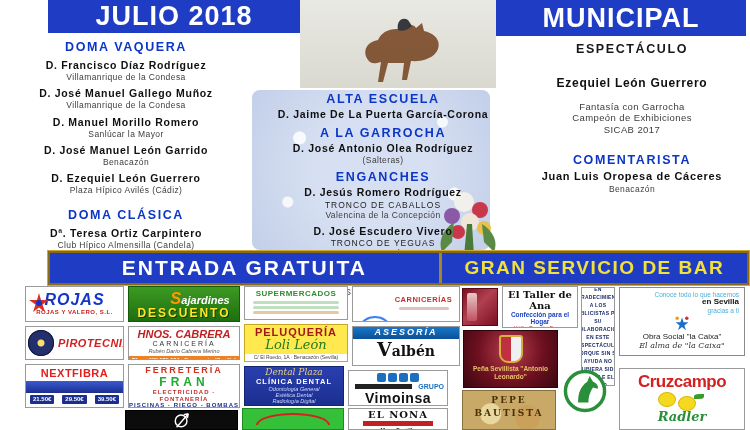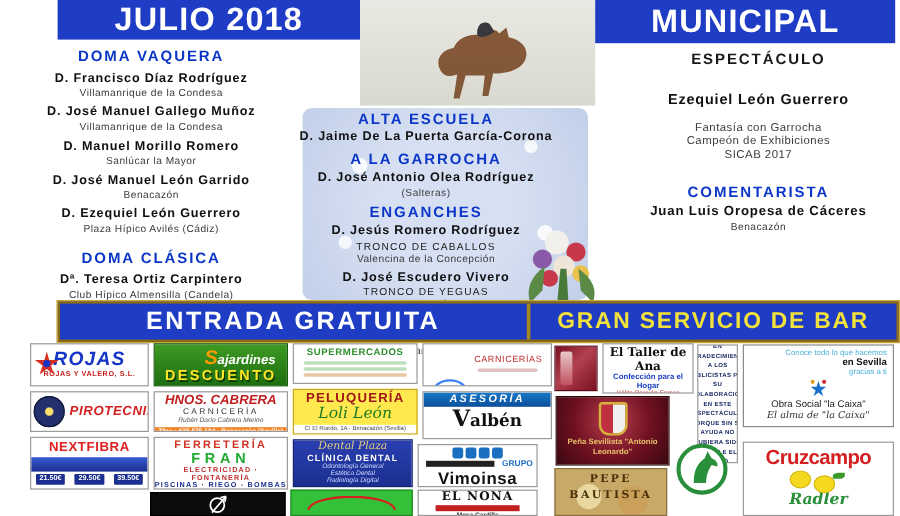--- a/index.html
+++ b/index.html
@@ -39,21 +39,21 @@
   .rojas-sub{color:#c42020;font-weight:bold;font-size:6px;letter-spacing:.5px;}
   .sajardines{background:linear-gradient(#3d9a22,#1e6e10);border-color:#155c0a;}
   .saj-name{color:#fff;font-style:italic;font-weight:bold;font-size:11px;}
   .saj-name::first-letter{color:#ff9a00;font-size:1.5em;}
   .saj-promo{color:#ffe427;font-weight:bold;font-size:12px;letter-spacing:2px;text-shadow:1px 1px 0 #0a3a05;}
   .super-name{color:#2e8f2e;font-weight:bold;font-size:8px;letter-spacing:.5px;}
   .greek{height:3px;background:#bfe0bf;margin:2px 8px;border-radius:2px;}
   .em-wrap{display:flex;align-items:center;justify-content:center;gap:5px;height:100%;}
   .em-oval{border:2px solid #3b82f6;border-radius:50%;width:26px;height:18px;display:flex;align-items:center;justify-content:center;
            color:#b03030;font-weight:bold;font-style:italic;font-size:10px;margin-top:45px;}
-  .em-name{color:#c03030;font-weight:normal;font-size:7.5px;letter-spacing:.5px;}
+  .em-name{color:#c03030;font-weight:bold;font-size:7.5px;letter-spacing:.5px;}
   .textil{background:linear-gradient(135deg,#7a1020,#b14050 45%,#7a1020);border-color:#5a0a16;}
   .textil .swatch{position:absolute;left:4px;top:4px;bottom:4px;width:10px;background:linear-gradient(#e8c8c8,#c05060);border-radius:2px;}
   .taller-name{font-family:"DejaVu Serif",serif;font-weight:bold;font-size:10px;color:#111;}
   .taller-sub{color:#1b3fc0;font-size:6.5px;font-weight:bold;}
   .taller-owner{color:#c03030;font-style:italic;font-size:5.5px;}
   .agrad{font-size:5px;color:#1a2a66;font-weight:bold;line-height:1.6;letter-spacing:.3px;
          display:flex;align-items:center;justify-content:center;padding:2px;}
   .caixa{border-color:#8a8a8a;padding:3px 5px;text-align:left;}
   .caixa-l1{color:#4ab0d8;font-size:6.5px;text-align:right;}
   .caixa-l2{color:#111;font-weight:bold;font-size:8px;text-align:right;}
@@ -172,21 +172,21 @@
       <div class="entry-name">D. Ezequiel León Guerrero</div>
       <div class="entry-loc">Plaza Hípico Avilés (Cádiz)</div>
     </div>
     <div class="sec-title" style="margin-top:12px;">DOMA CLÁSICA</div>
     <div class="entry">
       <div class="entry-name">Dª. Teresa Ortiz Carpintero</div>
       <div class="entry-loc">Club Hípico Almensilla (Candela)</div>
     </div>
   </div>
 
-  <div class="col" style="left:236px;top:92px;width:238px;">
+  <div class="col" style="left:264px;top:92px;width:238px;">
     <div class="sec-title">ALTA ESCUELA</div>
     <div class="entry" style="margin-top:2px;">
       <div class="entry-name">D. Jaime De La Puerta García-Corona</div>
     </div>
     <div class="sec-title" style="margin-top:5px;">A LA GARROCHA</div>
     <div class="entry" style="margin-top:2px;">
       <div class="entry-name">D. José Antonio Olea Rodríguez</div>
       <div class="entry-loc">(Salteras)</div>
     </div>
     <div class="sec-title" style="margin-top:5px;">ENGANCHES</div>

